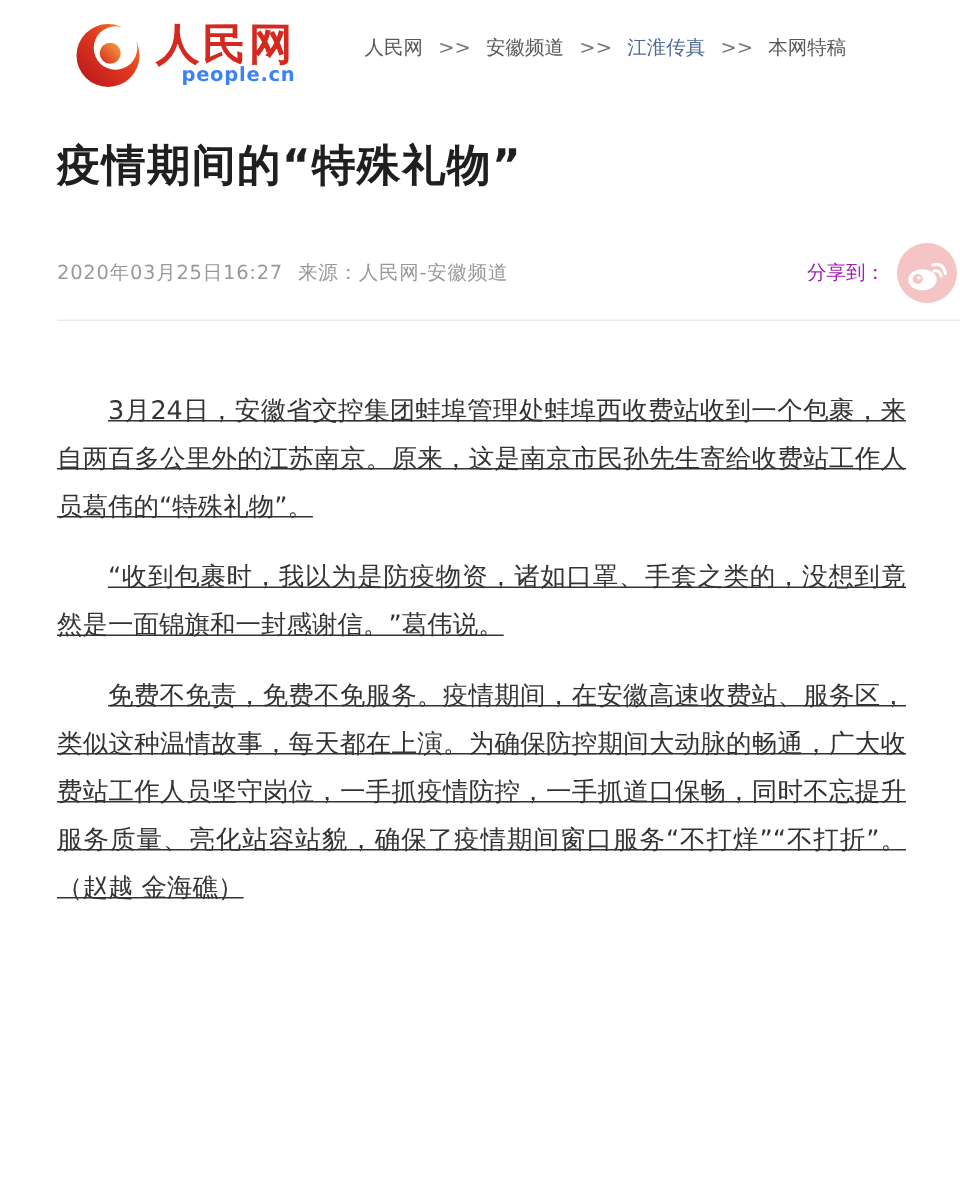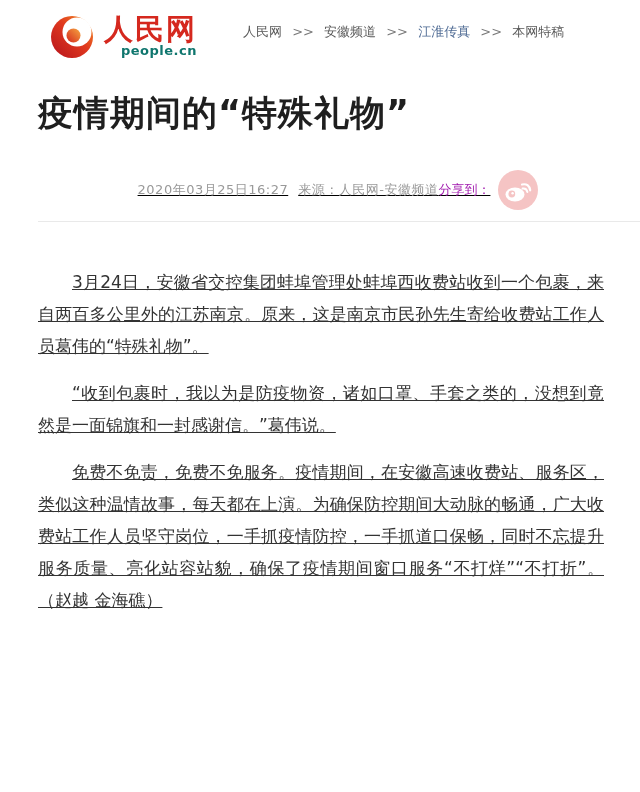--- a/index.html
+++ b/index.html
@@ -36,21 +36,21 @@
     font-size: 29px;
     font-weight: bold;
     color: #d5281e;
     line-height: 1.05;
     letter-spacing: 2px;
     font-family: "DejaVu Serif", "Liberation Serif", serif;
   }
   .logo-en {
     font-size: 13px;
     font-weight: bold;
-    color: #0f766e;
+    color: #3b82f6;
     line-height: 1.1;
     letter-spacing: 0.5px;
   }
   .breadcrumb {
     margin-left: 46px;
     font-size: 13px;
     color: #595959;
     white-space: nowrap;
     margin-top: -8px;
   }
@@ -58,32 +58,31 @@
     color: #595959;
     text-decoration: none;
     cursor: pointer;
   }
   .breadcrumb a.crumb-highlight { color: #4f6b94; }
   .breadcrumb .sep { color: #7a7a7a; margin: 0 6px; }
 
   
   .article-title {
     margin: 30px 38px 0 38px;
-    font-size: 35px;
+    font-size: 29px;
     line-height: 1.25;
     font-weight: bold;
     color: #1f1f1f;
     letter-spacing: 1px;
   }
   .meta-row {
     display: flex;
-    justify-content: center;
+    justify-content: space-between;
     align-items: center;
     margin: 34px 2px 0 38px;
-    text-decoration: underline;
   }
   .meta-left {
     font-size: 13px;
     color: #999999;
     letter-spacing: 0.5px;
   }
   .meta-left .pub-date { margin-right: 10px; }
   .share-bar {
     display: flex;
     align-items: center;

